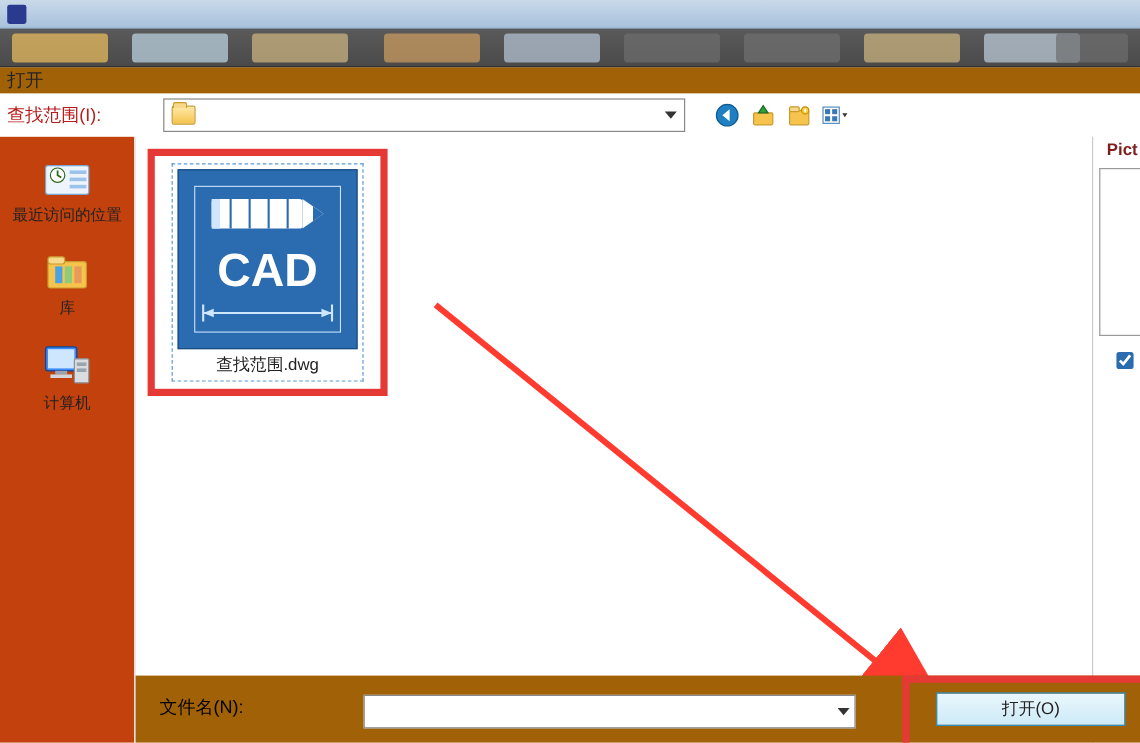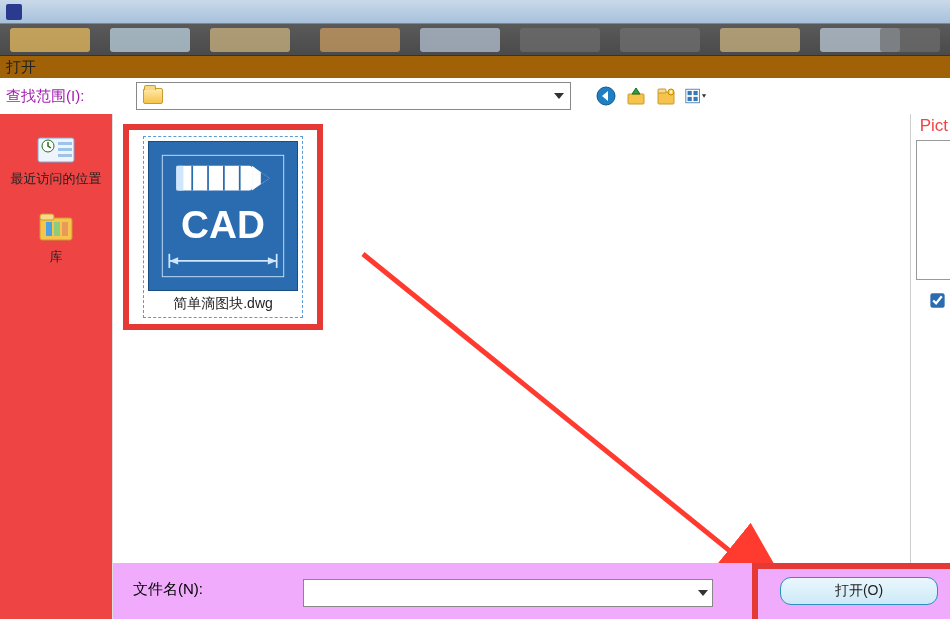--- a/index.html
+++ b/index.html
@@ -37,21 +37,21 @@
     width: 100%; height: 22px; background: #a16207;
     display: flex; align-items: center; padding-left: 6px;
     font-size: 15px; color: #222;
   }
 
   .lookin-row {
     width: 100%; height: 36px; background: #fff;
     display: flex; align-items: center; padding-left: 6px;
     border-bottom: 0px solid #ddd;
   }
-  .lookin-label { width: 130px; font-size: 15px; color: #a21caf; }
+  .lookin-label { width: 130px; font-size: 15px; color: #b91c1c; }
   .lookin-select {
     width: 435px; height: 28px; border: 1px solid #888;
     display: flex; align-items: center; padding: 0 6px; justify-content: space-between;
   }
   .lookin-select .folder {
     width: 20px; height: 16px;
     background: linear-gradient(#ffe9a8, #f6c34d);
     border: 1px solid #c99a2e; border-radius: 2px;
     display:inline-block; margin-right:8px; position:relative;
   }
@@ -66,21 +66,21 @@
   }
   .nav-icons { display:flex; align-items:center; gap:8px; margin-left:24px; }
   .nav-icons .ico { width:22px; height:22px; display:flex; align-items:center; justify-content:center; }
 
   .main-area {
     display:flex; width:100%; height: calc(619px - 24px - 32px - 22px - 36px);
     position: relative;
   }
 
   .places {
-    width: 112px; height: 100%; background:#ef4444;
+    width: 112px; height: 100%; background:#c2410c;
     display:flex; flex-direction:column; align-items:center;
     padding-top: 14px; gap: 20px;
   }
   .place { display:flex; flex-direction:column; align-items:center; gap:4px; width:100%; font-size:13px; color:#222; }
   .place .pic { width:48px; height:40px; display:flex; align-items:center; justify-content:center; }
   .place-label { text-align:center; line-height:1.1; }
 
   .file-pane {
     flex:1; height:100%; background:#fff; position:relative;
     border-left:1px solid #ddd;
@@ -100,55 +100,55 @@
     position:relative; padding:8px;
   }
   .cad-thumb svg { width:100%; height:100%; }
   .file-caption { margin-top:4px; font-size:14px; text-align:center; color:#222; }
 
   .right-strip {
     position:absolute; right:0; top:0; width:40px; height:100%;
     border-left:1px solid #ccc; background:#fff;
     display:flex; flex-direction:column; align-items:flex-end; padding-top:2px;
   }
-  .pict-label { font-size:17px; color:#ef4444; padding-right:2px; }
+  .pict-label { font-size:14px; color:#7f1d1d; padding-right:2px;font-weight:bold; }
   .right-box {
     position:absolute; right:0px; top:26px; width:34px; height:140px;
     border-left:1px solid #999; border-top:1px solid #999; border-bottom:1px solid #999;
     background:#fff;
   }
   .right-check {
     position:absolute; right:6px; top:180px;
   }
   .right-check input { transform: scale(1.1); accent-color: #2b6cb0; }
 
   .arrow-svg {
     position:absolute; left:140px; top:90px; width:560px; height:420px; pointer-events:none;
   }
 
   .bottom-row {
-    position:absolute; left:0; bottom:0; width:100%; height:56px; background:#f0abfc;
+    position:absolute; left:0; bottom:0; width:100%; height:56px; background:#a16207;
     display:flex; align-items:center;
   }
   .filename-label {
     position:absolute; left:20px; bottom:20px; font-size:15px;
   }
   .filename-combo {
     position:absolute; left:190px; bottom:12px; width:410px; height:28px;
     border:1px solid #888; background:#fff; display:flex; align-items:center; justify-content:flex-end; padding-right:4px;
   }
   .filename-combo .caret {
     width:0; height:0; border-left:5px solid transparent; border-right:5px solid transparent; border-top:6px solid #333;
   }
   .open-btn-wrap {
     position:absolute; right:0px; bottom:0px; border:6px solid #e53935; border-right:none; border-bottom:none;
     padding:8px 12px 14px 22px;
   }
   .open-btn {
-    width:158px; height:28px; border:1px solid #2a90c0; border-radius:11px;
+    width:158px; height:28px; border:1px solid #2a90c0; border-radius:0;
     background: linear-gradient(#eaf7fd, #cdeaf7);
     display:flex; align-items:center; justify-content:center; font-size:14px; color:#222;
     cursor:pointer;
   }
 
   
   .svg-ico svg { display:block; }
 </style>
 </head>
 <body>
@@ -241,20 +241,34 @@
           <rect x="8" y="12" width="32" height="22" rx="2" fill="#f6c34d" stroke="#c99a2e"></rect>
           <rect x="8" y="8" width="14" height="6" rx="2" fill="#f6d98a" stroke="#c99a2e"></rect>
           <rect x="14" y="16" width="6" height="14" fill="#4aa3e0"></rect>
           <rect x="22" y="16" width="6" height="14" fill="#8ecb7a"></rect>
           <rect x="30" y="16" width="6" height="14" fill="#e89a5a"></rect>
         </svg>
       </div>
       <div class="place-label">库</div>
     </div>
 
+    <div class="place">
+      <div class="pic svg-ico">
+        <svg width="48" height="40" viewBox="0 0 48 40">
+          <rect x="6" y="4" width="26" height="20" rx="2" fill="#3b8bff" stroke="#12428a"></rect>
+          <rect x="8" y="6" width="22" height="16" fill="#cfe6ff"></rect>
+          <rect x="14" y="24" width="10" height="3" fill="#9aa4ae"></rect>
+          <rect x="10" y="27" width="18" height="3" fill="#cfd6dc"></rect>
+          <rect x="30" y="14" width="12" height="20" rx="1" fill="#d9dde1" stroke="#8a9198"></rect>
+          <rect x="32" y="17" width="8" height="3" fill="#9aa4ae"></rect>
+          <rect x="32" y="22" width="8" height="3" fill="#9aa4ae"></rect>
+        </svg>
+      </div>
+      <div class="place-label">计算机</div>
+    </div>
 
   </div>
 
   <div class="file-pane">
 
     <div class="file-item">
       <div class="file-inner">
         <div class="cad-thumb">
           <svg viewBox="0 0 150 150">
             <rect x="6" y="6" width="138" height="138" fill="none" stroke="#cfe6ff" stroke-width="1"></rect>
@@ -272,21 +286,21 @@
 
             <text x="75" y="100" text-anchor="middle" font-family="Arial" font-size="44" font-weight="700" fill="#ffffff">CAD</text>
 
             <line x1="14" y1="126" x2="136" y2="126" stroke="#cfe6ff" stroke-width="2"></line>
             <line x1="14" y1="118" x2="14" y2="134" stroke="#cfe6ff" stroke-width="2"></line>
             <line x1="136" y1="118" x2="136" y2="134" stroke="#cfe6ff" stroke-width="2"></line>
             <polygon points="14,126 24,122 24,130" fill="#cfe6ff"></polygon>
             <polygon points="136,126 126,122 126,130" fill="#cfe6ff"></polygon>
           </svg>
         </div>
-        <div class="file-caption">简单滴图块.dwg</div>
+        <div class="file-caption">查找范围.dwg</div>
       </div>
     </div>
 
     <svg class="arrow-svg" viewBox="0 0 560 420">
       <defs>
         <marker id="ah" markerWidth="18" markerHeight="14" refX="14" refY="7" orient="auto">
           <polygon points="0,0 18,7 0,14" fill="#ff3b30"></polygon>
         </marker>
       </defs>
       <line x1="110" y1="50" x2="530" y2="390" stroke="#ff3b30" stroke-width="5" marker-end="url(#ah)"></line>

